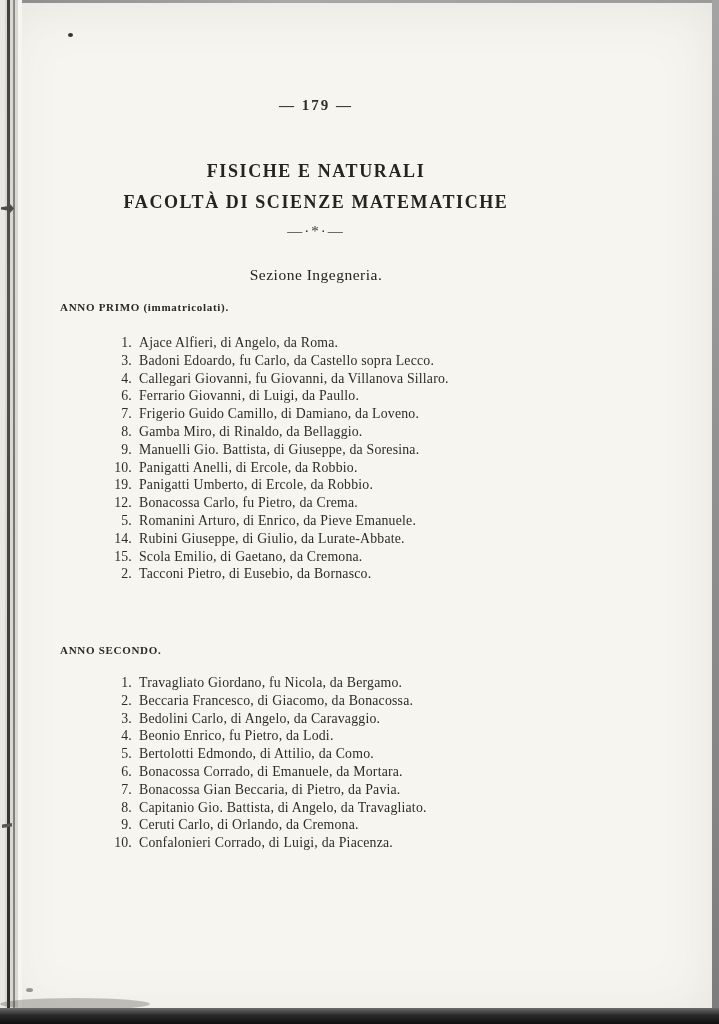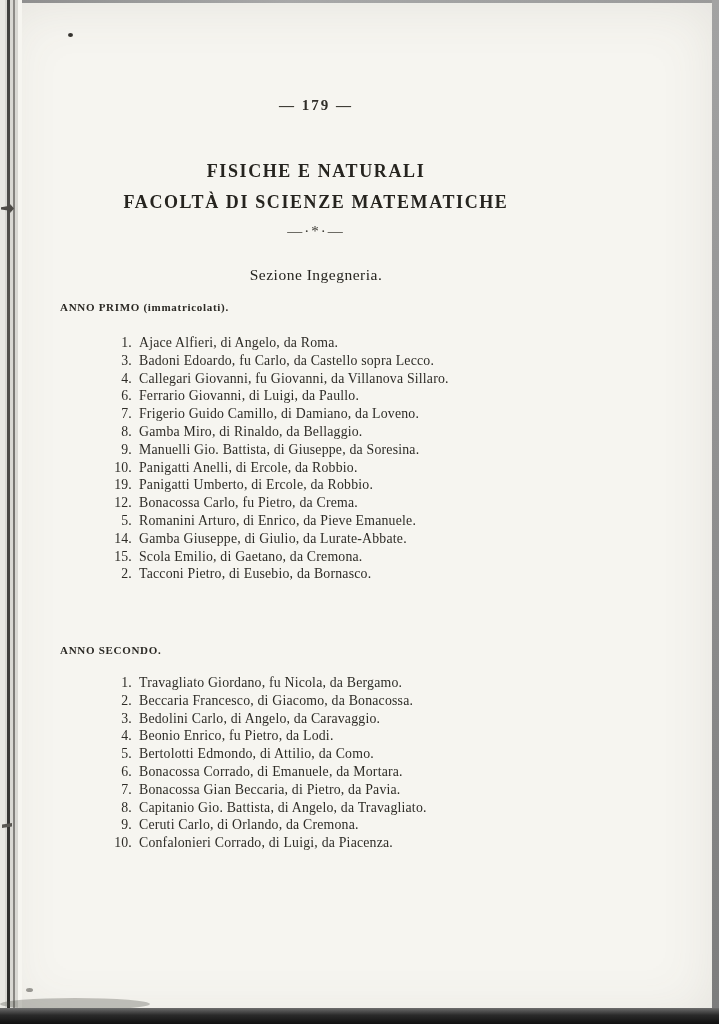--- a/index.html
+++ b/index.html
@@ -157,21 +157,21 @@
         <div class="entry"><span class="entry-num">3.</span><span class="entry-text">Badoni Edoardo, fu Carlo, da Castello sopra Lecco.</span></div>
         <div class="entry"><span class="entry-num">4.</span><span class="entry-text">Callegari Giovanni, fu Giovanni, da Villanova Sillaro.</span></div>
         <div class="entry"><span class="entry-num">6.</span><span class="entry-text">Ferrario Giovanni, di Luigi, da Paullo.</span></div>
         <div class="entry"><span class="entry-num">7.</span><span class="entry-text">Frigerio Guido Camillo, di Damiano, da Loveno.</span></div>
         <div class="entry"><span class="entry-num">8.</span><span class="entry-text">Gamba Miro, di Rinaldo, da Bellaggio.</span></div>
         <div class="entry"><span class="entry-num">9.</span><span class="entry-text">Manuelli Gio. Battista, di Giuseppe, da Soresina.</span></div>
         <div class="entry"><span class="entry-num">10.</span><span class="entry-text">Panigatti Anelli, di Ercole, da Robbio.</span></div>
         <div class="entry"><span class="entry-num">19.</span><span class="entry-text">Panigatti Umberto, di Ercole, da Robbio.</span></div>
         <div class="entry"><span class="entry-num">12.</span><span class="entry-text">Bonacossa Carlo, fu Pietro, da Crema.</span></div>
         <div class="entry"><span class="entry-num">5.</span><span class="entry-text">Romanini Arturo, di Enrico, da Pieve Emanuele.</span></div>
-        <div class="entry"><span class="entry-num">14.</span><span class="entry-text">Gamba Giuseppe, di Giulio, da Lurate-Abbate.</span></div>
+        <div class="entry"><span class="entry-num">14.</span><span class="entry-text">Rubini Giuseppe, di Giulio, da Lurate-Abbate.</span></div>
         <div class="entry"><span class="entry-num">15.</span><span class="entry-text">Scola Emilio, di Gaetano, da Cremona.</span></div>
         <div class="entry"><span class="entry-num">2.</span><span class="entry-text">Tacconi Pietro, di Eusebio, da Bornasco.</span></div>
       </div>
 
     <div class="sub-heading s2">ANNO SECONDO.</div>
 
     <div class="entries s2">
         <div class="entry"><span class="entry-num">1.</span><span class="entry-text">Travagliato Giordano, fu Nicola, da Bergamo.</span></div>
         <div class="entry"><span class="entry-num">2.</span><span class="entry-text">Beccaria Francesco, di Giacomo, da Bonacossa.</span></div>
         <div class="entry"><span class="entry-num">3.</span><span class="entry-text">Bedolini Carlo, di Angelo, da Caravaggio.</span></div>

